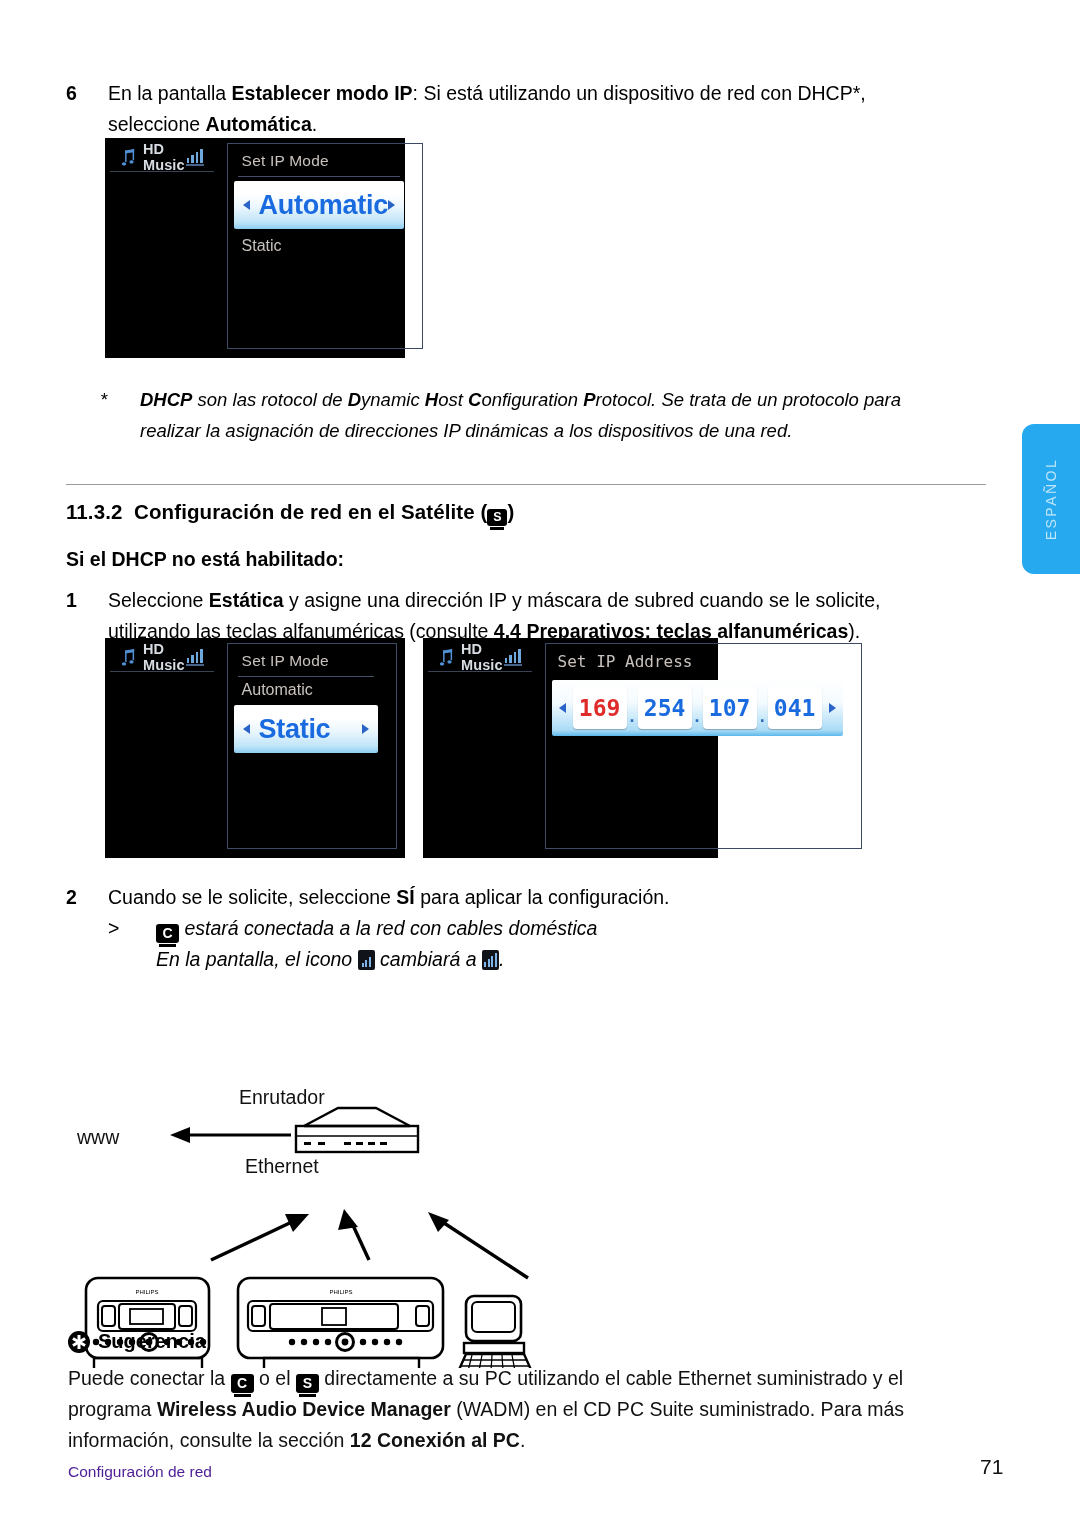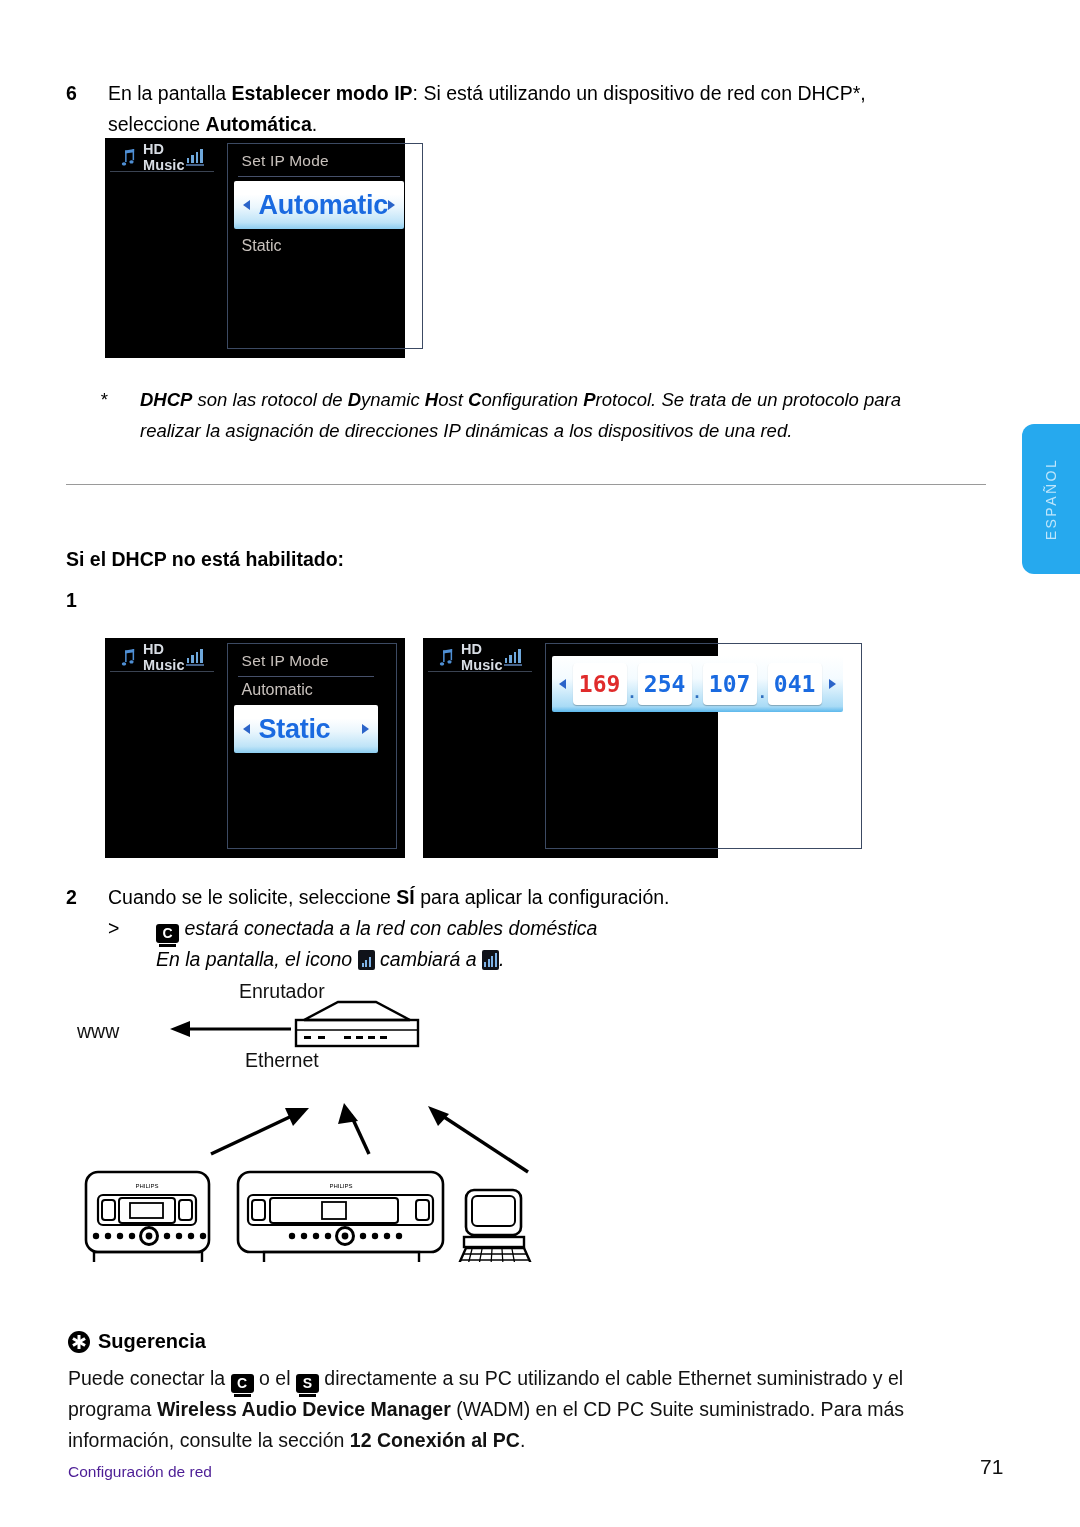--- a/index.html
+++ b/index.html
@@ -406,25 +406,32 @@
   <div class="footnote" style="left:100px; top:384px; width:880px;">
     <div class="footnote-mark">*</div>
     <div>
       <b>DHCP</b><span> son las rotocol de </span><b>D</b><span>ynamic </span><b>H</b><span>ost </span><b>C</b><span>onfiguration </span><b>P</b><span>rotocol</span><span>. Se trata de un protocolo para</span><br>
       <span>realizar la asignación de direcciones IP dinámicas a los dispositivos de una red.</span>
     </div>
   </div>
 
   <div class="hrule" style="left:66px; top:484px; width:920px;"></div>
 
+  <div class="heading" style="left:66px; top:500px;">
+    <span>11.3.2</span>&nbsp;&nbsp;<span>Configuración de red en el Satélite (</span><span class="badge badge-sm stand">S</span><span>)</span>
+  </div>
 
   <div class="subheading" style="left:66px; top:548px;">Si el DHCP no está habilitado:</div>
 
   <div class="step" style="left:66px; top:585px; width:930px;">
     <div class="step-num">1</div>
+    <div class="step-body">
+      <span>Seleccione </span><b>Estática</b><span> y asigne una dirección IP y máscara de subred cuando se le solicite,</span><br>
+      <span>utilizando las teclas alfanuméricas (consulte </span><b>4.4 Preparativos: teclas alfanuméricas</b><span>).</span>
+    </div>
   </div>
 
   <div class="lcd" style="left:105px; top:638px; width:300px; height:220px;">
     <div class="lcd-inner">
       <div class="lcd-top">
         <div class="note-icon">
           <svg viewBox="0 0 20 20" width="20" height="20">
             <path d="M7 15.2a2.1 1.7 0 1 0 .01 0Z" fill="#4f8fd4"></path>
             <path d="M14.5 13.2a2.1 1.7 0 1 0 .01 0Z" fill="#4f8fd4"></path>
             <rect x="8.1" y="3.4" width="1.5" height="11.6" fill="#4f8fd4"></rect>
@@ -469,20 +476,21 @@
         <div class="lcd-title">HD Music</div>
         <div class="sig-icon">
           <i style="left:2px;height:5px;"></i>
           <i style="left:6.5px;height:8px;"></i>
           <i style="left:11px;height:11px;"></i>
           <i style="left:15.5px;height:14px;"></i>
           <div class="cap"></div>
         </div>
       </div>
       <div class="lcd-body">
+        <div class="lcd-label mono">Set IP Address</div>
         <div class="ip-row">
           <div class="arrow-l" style="width:0;height:0;border-top:5px solid transparent;border-bottom:5px solid transparent;border-right:7px solid #2b64c9;"></div>
           <div class="ip-box active" style="margin-left:7px;">169</div>
           <div class="ip-dot">.</div>
           <div class="ip-box">254</div>
           <div class="ip-dot">.</div>
           <div class="ip-box">107</div>
           <div class="ip-dot">.</div>
           <div class="ip-box">041</div>
           <div class="arrow-r" style="width:0;height:0;margin-left:7px;border-top:5px solid transparent;border-bottom:5px solid transparent;border-left:7px solid #2b64c9;"></div>
@@ -500,21 +508,21 @@
 
   <div class="step" style="left:108px; top:913px; width:900px;">
     <div class="step-num" style="width:48px;flex:0 0 48px;font-weight:normal;">&gt;</div>
     <div class="step-body i">
       <span class="badge stand">C</span><span> estará conectada a la red con cables doméstica</span><br>
       <span>En la pantalla, el icono </span><span class="sig-inline"><i style="left:4px;height:4px;"></i><i style="left:7.5px;height:7px;"></i><i style="left:11px;height:10px;"></i></span><span> cambiará a </span><span class="sig-inline"><i style="left:2.5px;height:5px;"></i><i style="left:6px;height:8px;"></i><i style="left:9.5px;height:11px;"></i><i style="left:13px;height:14px;"></i></span><span>.</span>
     </div>
   </div>
 
 
-  <div class="diagram" style="left:66px; top:972px; width:520px; height:290px;">
+  <div class="diagram" style="left:66px; top:1078px; width:520px; height:290px;">
 
     <div class="diag-label" style="left:173px; top:8px;">Enrutador</div>
     <div class="diag-label" style="left:11px; top:48px;">www</div>
     <div class="diag-label" style="left:179px; top:77px;">Ethernet</div>
 
     <svg width="520" height="290" viewBox="0 0 520 290" style="position:absolute;left:0;top:0;">
 
       <g>
         <line x1="225" y1="57" x2="118" y2="57" stroke="#000" stroke-width="3"></line>
         <polygon points="104,57 124,49 124,65" fill="#000"></polygon>

